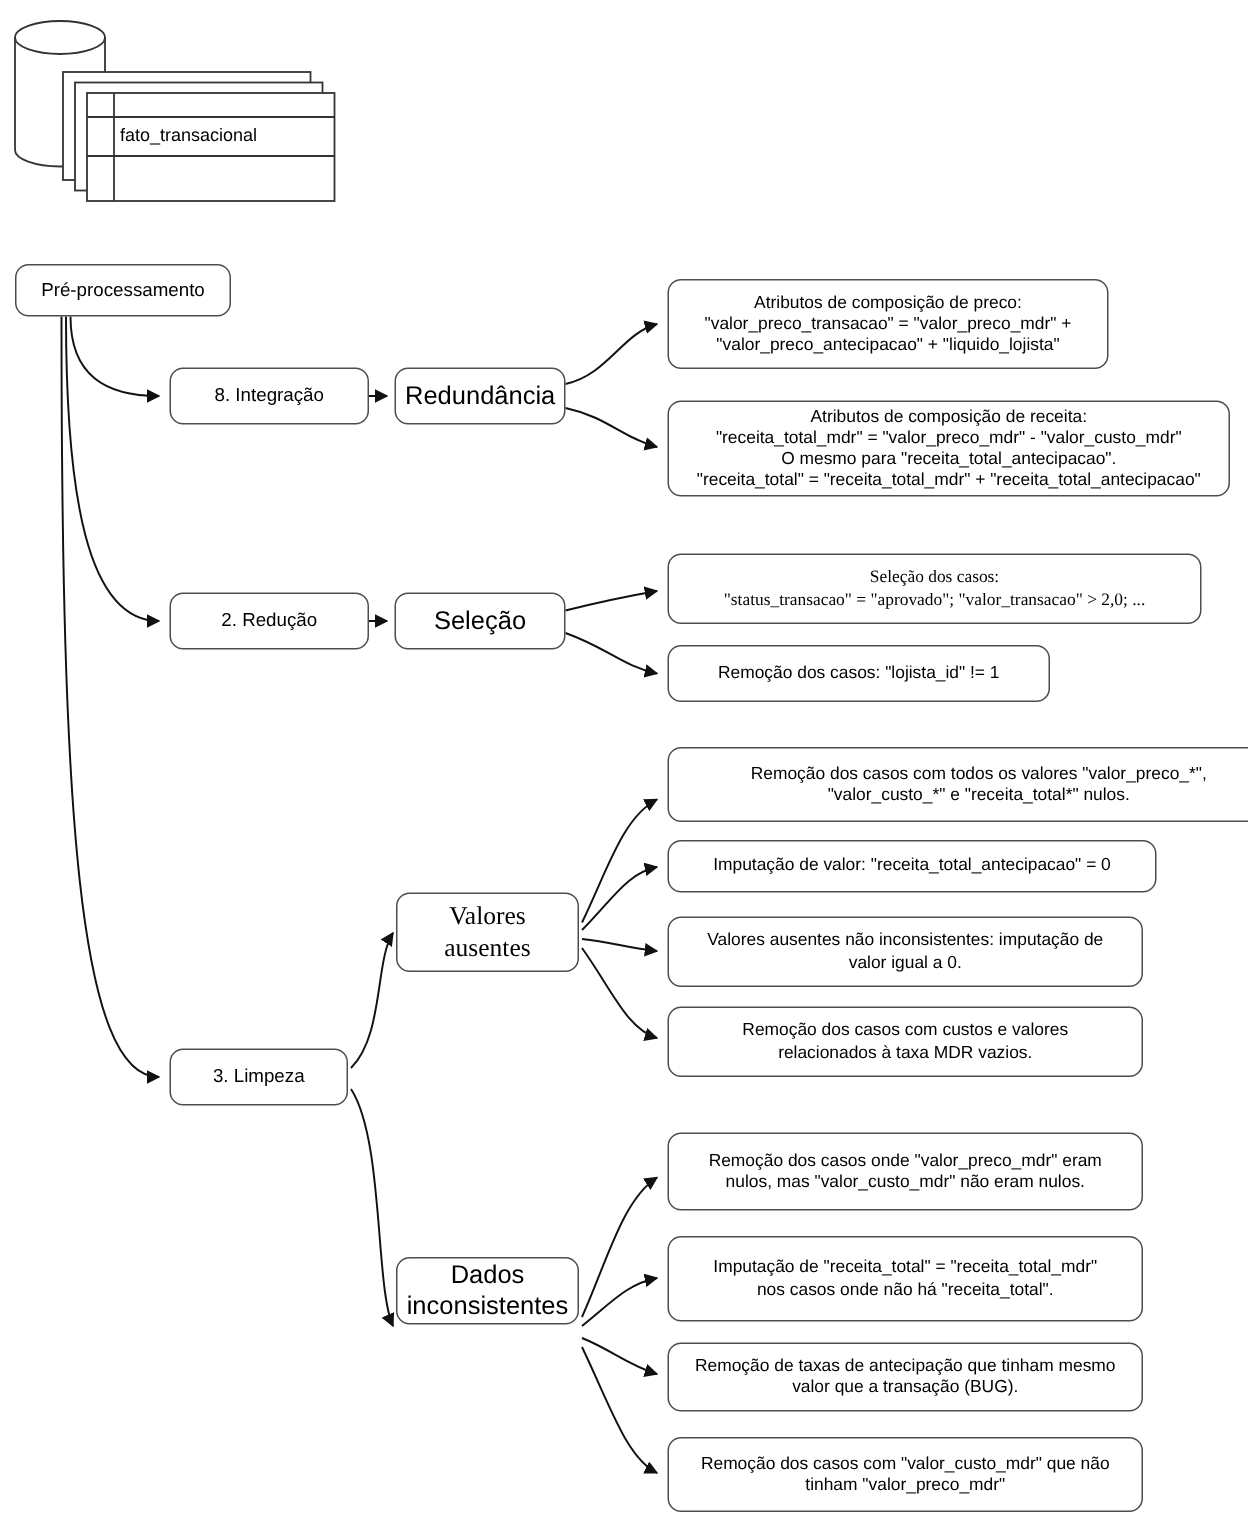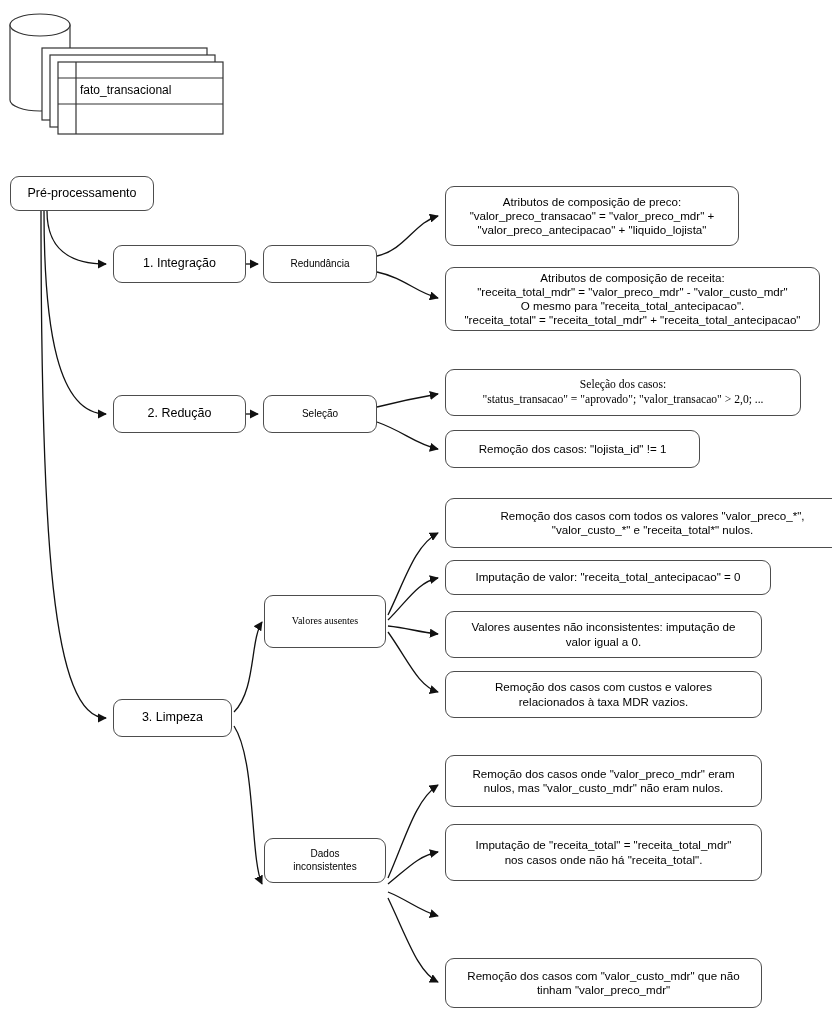--- a/index.html
+++ b/index.html
@@ -44,21 +44,21 @@
   }
   .node .txt {
     display: block;
     width: 100%;
     white-space: pre-line;
   }
   .stage {
     font-size: 12.5px;
   }
   .phase {
-    font-size: 10px;
+    font-size: 17px;
   }
   .detail {
     font-size: 11.6px;
   }
   
   .db-group {
     position: absolute;
     left: 0; top: 0;
     width: 240px;
     height: 135px;
@@ -134,21 +134,21 @@
       </g>
     </svg>
     <span class="db-label">fato_transacional</span>
   </div>
 
   <div class="node stage" style="left:10px; top:176px; width:144px; height:35px;">
     <span class="txt">Pré-processamento</span>
   </div>
 
   <div class="node stage" style="left:113px; top:245px; width:133px; height:38px;">
-    <span class="txt">1. Integração</span>
+    <span class="txt">8. Integração</span>
   </div>
 
   <div class="node phase" style="left:263px; top:245px; width:114px; height:38px;">
     <span class="txt">Redundância</span>
   </div>
 
   <div class="node detail" style="left:445px; top:186px; width:294px; height:60px;">
     <span class="txt">Atributos de composição de preco:
 "valor_preco_transacao" = "valor_preco_mdr" +
 "valor_preco_antecipacao" + "liquido_lojista"</span>
@@ -213,19 +213,23 @@
   <div class="node detail" style="left:445px; top:755px; width:317px; height:52px;">
     <span class="txt">Remoção dos casos onde "valor_preco_mdr" eram
 nulos, mas "valor_custo_mdr" não eram nulos.</span>
   </div>
 
   <div class="node detail" style="left:445px; top:824px; width:317px; height:57px;">
     <span class="txt">Imputação de "receita_total" = "receita_total_mdr"
 nos casos onde não há "receita_total".</span>
   </div>
 
+  <div class="node detail" style="left:445px; top:895px; width:317px; height:46px;">
+    <span class="txt">Remoção de taxas de antecipação que tinham mesmo
+valor que a transação (BUG).</span>
+  </div>
 
   <div class="node detail" style="left:445px; top:958px; width:317px; height:50px;">
     <span class="txt">Remoção dos casos com "valor_custo_mdr" que não
 tinham "valor_preco_mdr"</span>
   </div>
 
 </div>
 
 </body></html>

